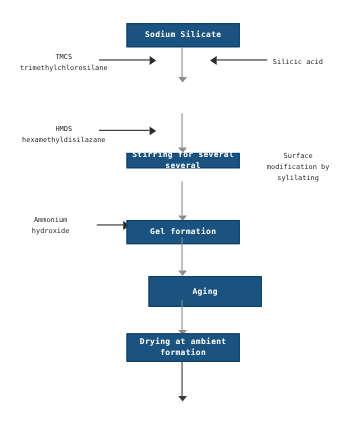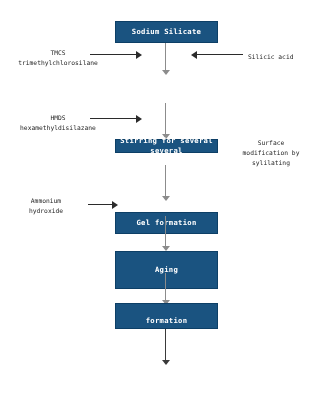--- a/index.html
+++ b/index.html
@@ -184,45 +184,45 @@
 
   <div class="side-label center" style="left:4px; top:196px; width:84px;">
     <span class="l1">Ammonium</span>
     <span class="l2">hydroxide</span>
   </div>
   <div class="harrow right" style="left:88px; top:200px; width:30px;">
     <div class="stem" style="left:0; width:24px;"></div>
     <div class="head" style="left:24px;"></div>
   </div>
 
-  <div class="box" style="top:212px; height:22px;">
+  <div class="box" style="top:200px; height:22px;">
     <span>
       <span>Gel formation</span>
     </span>
   </div>
 
   <div class="vconn" style="top:216px; height:35px;">
     <div class="stem" style="height:30px;"></div>
     <div class="head" style="top:30px;"></div>
   </div>
 
-  <div class="box" style="top:251px; height:38px;">
+  <div class="box" style="top:251px; height:28px;margin-left:20px;">
     <span>
       <span>Aging</span>
     </span>
   </div>
 
   <div class="vconn" style="top:273px; height:32px;">
     <div class="stem" style="height:27px;"></div>
     <div class="head" style="top:27px;"></div>
   </div>
 
   <div class="box" style="top:303px; height:26px;">
     <span>
-      <br>
+      <span>Drying at ambient</span><br>
       <span>formation</span>
     </span>
   </div>
 
   <div class="vconn dark" style="top:329px; height:36px;">
     <div class="stem" style="height:31px;"></div>
     <div class="head" style="top:31px;"></div>
   </div>
 
 

